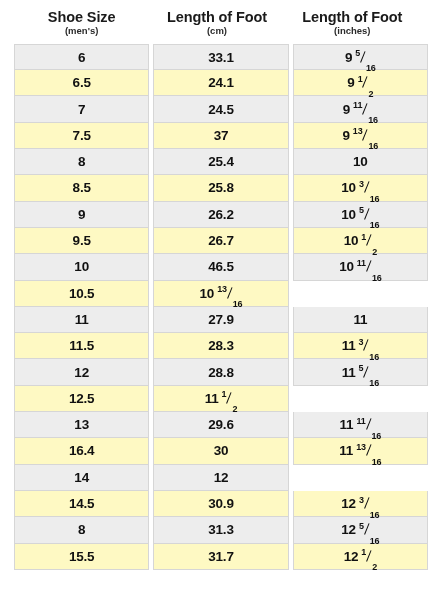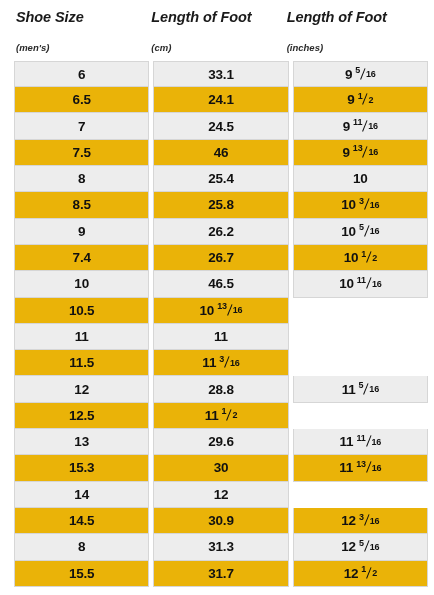--- a/index.html
+++ b/index.html
@@ -25,37 +25,37 @@
   
   .chart-header {
     display: flex;
     width: 406px;
     margin: 0 auto;
     padding-top: 9px;
     box-sizing: border-box;
   }
   .header-cell {
     flex: 0 0 33.3333%;
+    text-align: center;
     line-height: 1.12;
     padding: 0 2px;
     box-sizing: border-box;
-    font-style: italic;
   }
   .header-title {
     font-size: 14.5px;
     font-weight: bold;
     color: #1a1a1a;
     letter-spacing: -0.1px;
     white-space: nowrap;
   }
   .header-sub {
     font-size: 9.5px;
     font-weight: bold;
     color: #2b2b2b;
-    margin-top: 18px;
+    margin-top: 1px;
     white-space: nowrap;
   }
 
   
   .chart-table {
     width: 406px;
     margin: 7px auto 0 auto;
     border-collapse: separate;
     border-spacing: 0;
   }
@@ -68,21 +68,21 @@
     box-sizing: border-box;
     height: 26.3px;
     display: flex;
     align-items: center;
     justify-content: center;
     border: 1px solid #d6d6d6;
     border-top: none;
     font-size: 13.5px;
     font-weight: bold;
     color: #111111;
-    background: #eab308;
+    background: #fef9c3;
     margin-right: 4px;
     letter-spacing: -0.2px;
   }
   .chart-cell:last-child {
     margin-right: 0;
   }
   .chart-row:first-child .chart-cell {
     border-top: 1px solid #d6d6d6;
   }
   .chart-row.shaded .chart-cell {
@@ -121,21 +121,21 @@
     position: absolute;
     left: 50%;
     top: -1px;
     width: 1.4px;
     height: 12px;
     background: #111111;
     transform: translateX(-50%) rotate(22deg);
   }
   .frac .den {
     position: relative;
-    top: 1px;
+    top: 12px;
   }
 </style>
 </head>
 <body>
 
 <div class="size-chart">
 
   <div class="chart-header">
     <div class="header-cell">
       <div class="header-title">Shoe Size</div>
@@ -189,21 +189,21 @@
             <span class="frac">
               <span class="num">11</span>
               <span class="bar"></span>
               <span class="den">16</span>
             </span>
           </span>
         </div>
       </div>
       <div class="chart-row">
         <div class="chart-cell">7.5</div>
-        <div class="chart-cell">46</div>
+        <div class="chart-cell">37</div>
         <div class="chart-cell">
           <span class="val">
             <span class="whole">9</span>
             <span class="frac">
               <span class="num">13</span>
               <span class="bar"></span>
               <span class="den">16</span>
             </span>
           </span>
         </div>
@@ -239,21 +239,21 @@
             <span class="whole">10</span>
             <span class="frac">
               <span class="num">5</span>
               <span class="bar"></span>
               <span class="den">16</span>
             </span>
           </span>
         </div>
       </div>
       <div class="chart-row">
-        <div class="chart-cell">7.4</div>
+        <div class="chart-cell">9.5</div>
         <div class="chart-cell">26.7</div>
         <div class="chart-cell">
           <span class="val">
             <span class="whole">10</span>
             <span class="frac">
               <span class="num">1</span>
               <span class="bar"></span>
               <span class="den">2</span>
             </span>
           </span>
@@ -281,28 +281,30 @@
             <span class="frac">
               <span class="num">13</span>
               <span class="bar"></span>
               <span class="den">16</span>
             </span>
           </span>
         </div>
       </div>
       <div class="chart-row shaded">
         <div class="chart-cell">11</div>
+        <div class="chart-cell">27.9</div>
         <div class="chart-cell">
           <span class="val">
             <span class="whole">11</span>
           </span>
         </div>
       </div>
       <div class="chart-row">
         <div class="chart-cell">11.5</div>
+        <div class="chart-cell">28.3</div>
         <div class="chart-cell">
           <span class="val">
             <span class="whole">11</span>
             <span class="frac">
               <span class="num">3</span>
               <span class="bar"></span>
               <span class="den">16</span>
             </span>
           </span>
         </div>
@@ -342,21 +344,21 @@
             <span class="whole">11</span>
             <span class="frac">
               <span class="num">11</span>
               <span class="bar"></span>
               <span class="den">16</span>
             </span>
           </span>
         </div>
       </div>
       <div class="chart-row">
-        <div class="chart-cell">15.3</div>
+        <div class="chart-cell">16.4</div>
         <div class="chart-cell">30</div>
         <div class="chart-cell">
           <span class="val">
             <span class="whole">11</span>
             <span class="frac">
               <span class="num">13</span>
               <span class="bar"></span>
               <span class="den">16</span>
             </span>
           </span>

